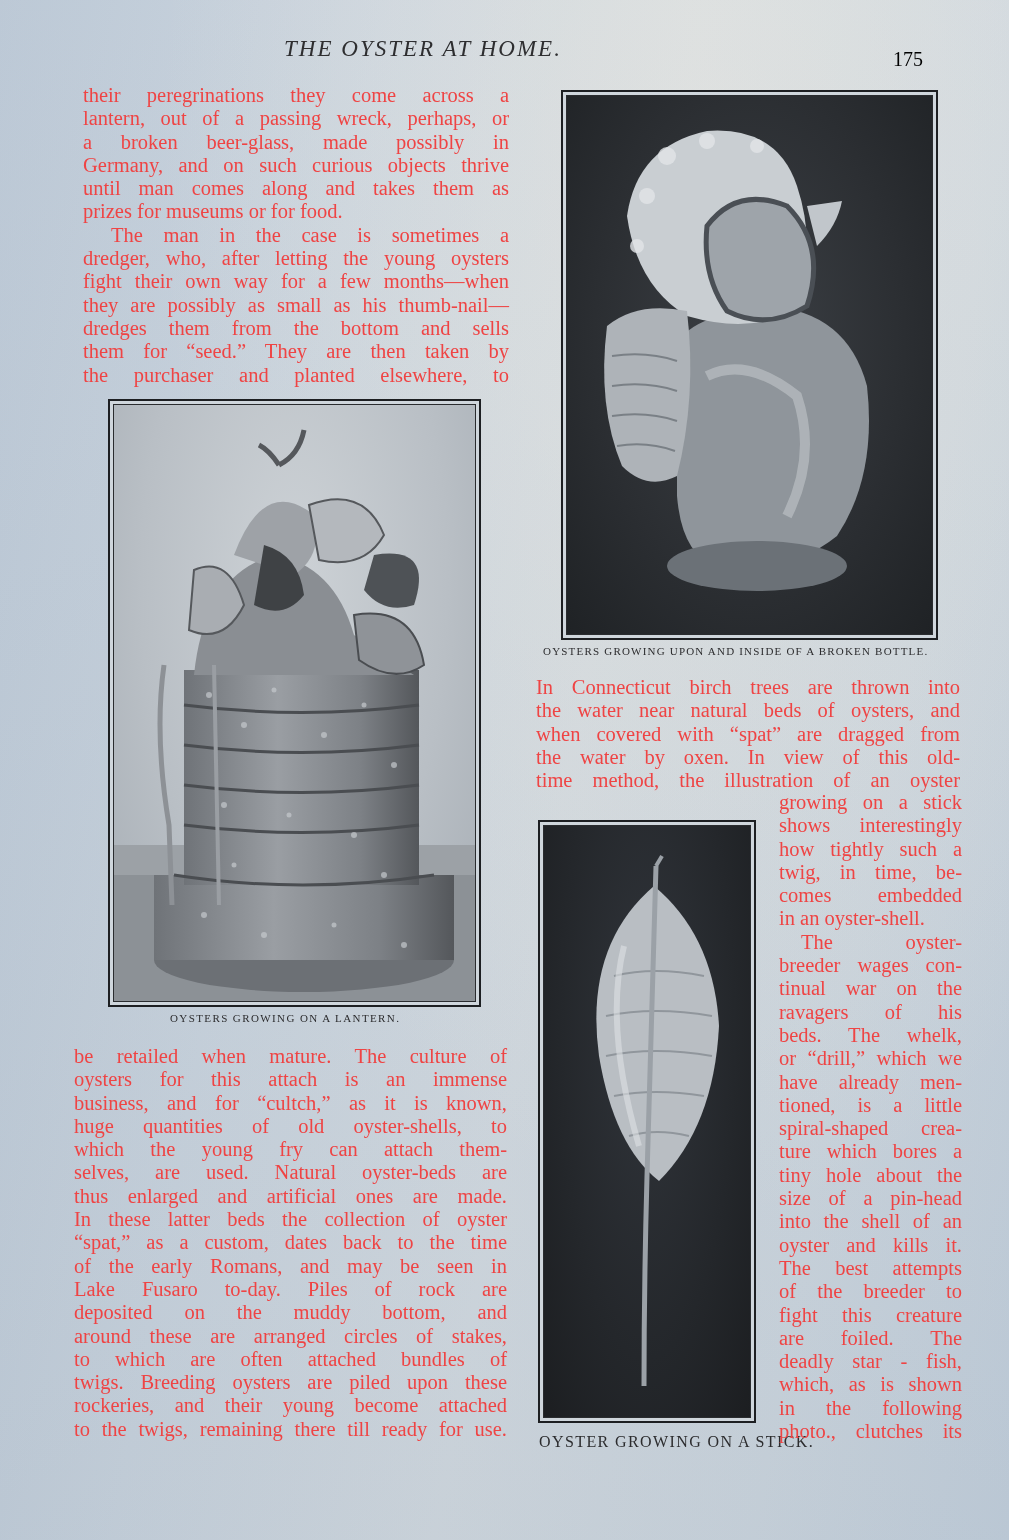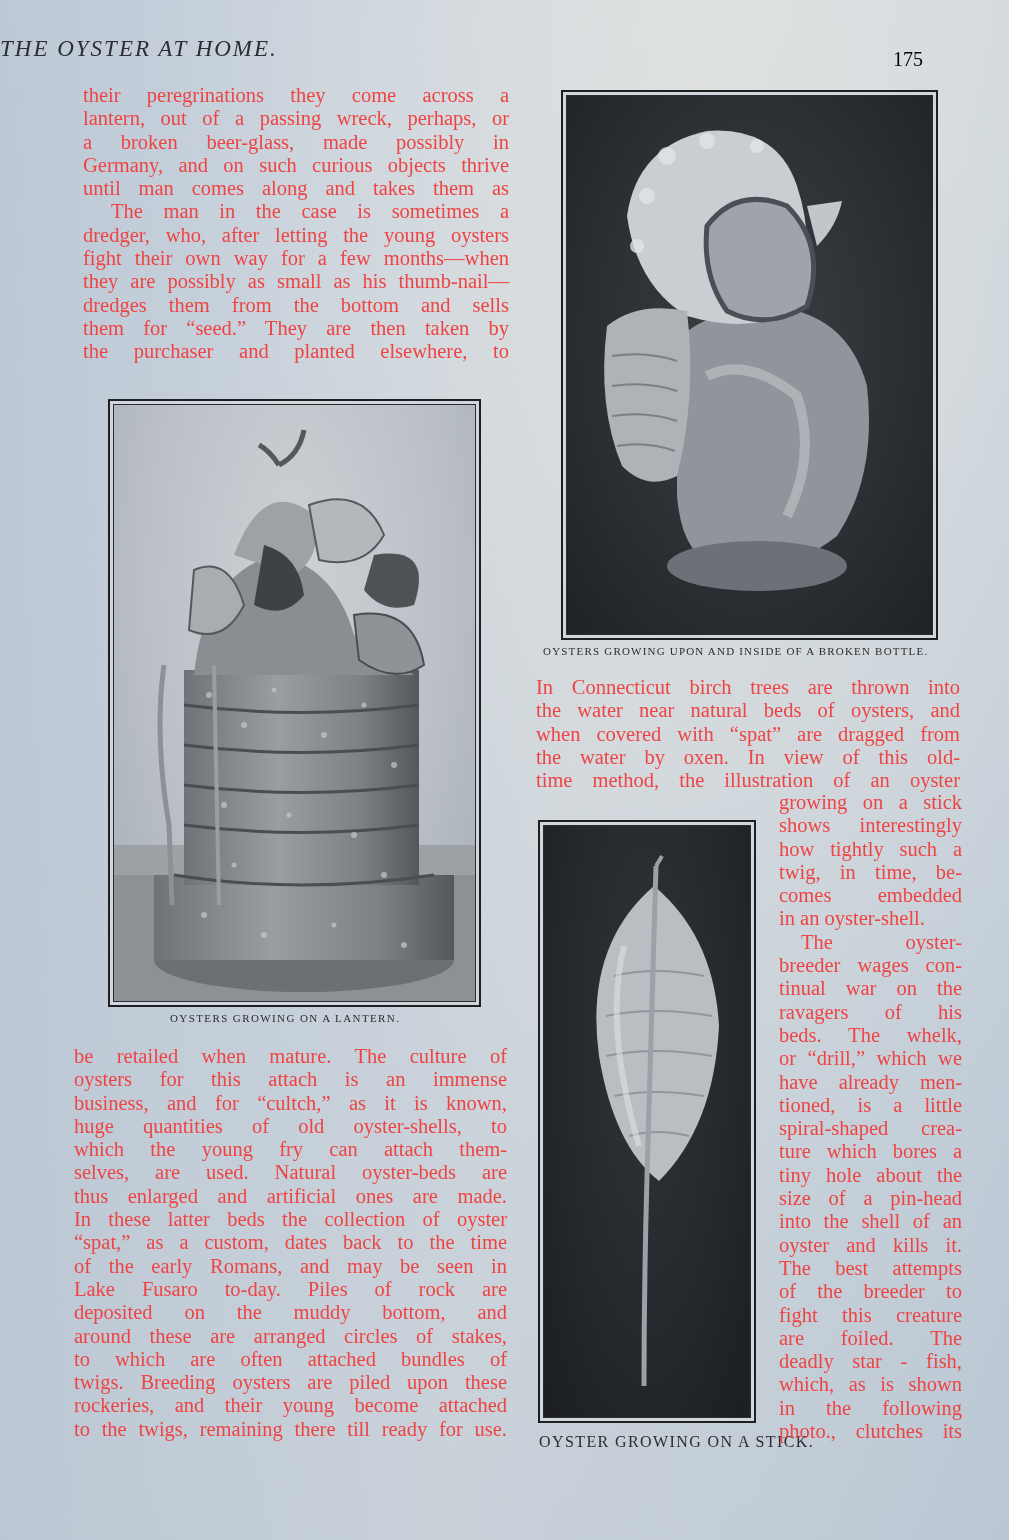--- a/index.html
+++ b/index.html
@@ -9,21 +9,21 @@
       font-family: "DejaVu Serif", "Liberation Serif", serif;
       color: #2a2a2c;
     }
     .page-shade {
       position: absolute; inset: 0;
       background: radial-gradient(ellipse at 70% 10%, rgba(235,232,222,0.45), rgba(0,0,0,0) 55%),
                   linear-gradient(180deg, rgba(255,255,255,0.05), rgba(120,140,160,0.12));
       pointer-events: none;
     }
     .running-head {
-      position: absolute; top: 36px; left: 0; width: 846px; 
+      position: absolute; top: 36px; left: 0; width: 846px; text-align: center;
       font-family: "Liberation Serif", serif; font-style: italic; font-size: 23px;
       letter-spacing: 2px; color: #2e2e30;
     }
     .page-number {
       position: absolute; top: 48px; left: 893px;
       font-family: "Liberation Serif", serif; font-size: 20px; color: #000000;
     }
     .text-block {
       position: absolute; font-family: "Liberation Serif", serif;
       font-size: 20.5px; color: #ef4444;
@@ -55,20 +55,21 @@
 
 <div class="running-head">THE OYSTER AT HOME.</div>
 <div class="page-number">175</div>
 
 <div class="text-block" style="left:83px; top:84px; width:426px;">
   <span class="line">their peregrinations they come across a</span>
   <span class="line">lantern, out of a passing wreck, perhaps, or</span>
   <span class="line">a broken beer-glass, made possibly in</span>
   <span class="line">Germany, and on such curious objects thrive</span>
   <span class="line">until man comes along and takes them as</span>
+  <span class="line last">prizes for museums or for food.</span>
   <span class="line indent">The man in the case is sometimes a</span>
   <span class="line">dredger, who, after letting the young oysters</span>
   <span class="line">fight their own way for a few months—when</span>
   <span class="line">they are possibly as small as his thumb-nail—</span>
   <span class="line">dredges them from the bottom and sells</span>
   <span class="line">them for “seed.” They are then taken by</span>
   <span class="line">the purchaser and planted elsewhere, to</span>
 </div>
 
 <div class="figure-frame" style="left:108px; top:399px; width:373px; height:608px;">

